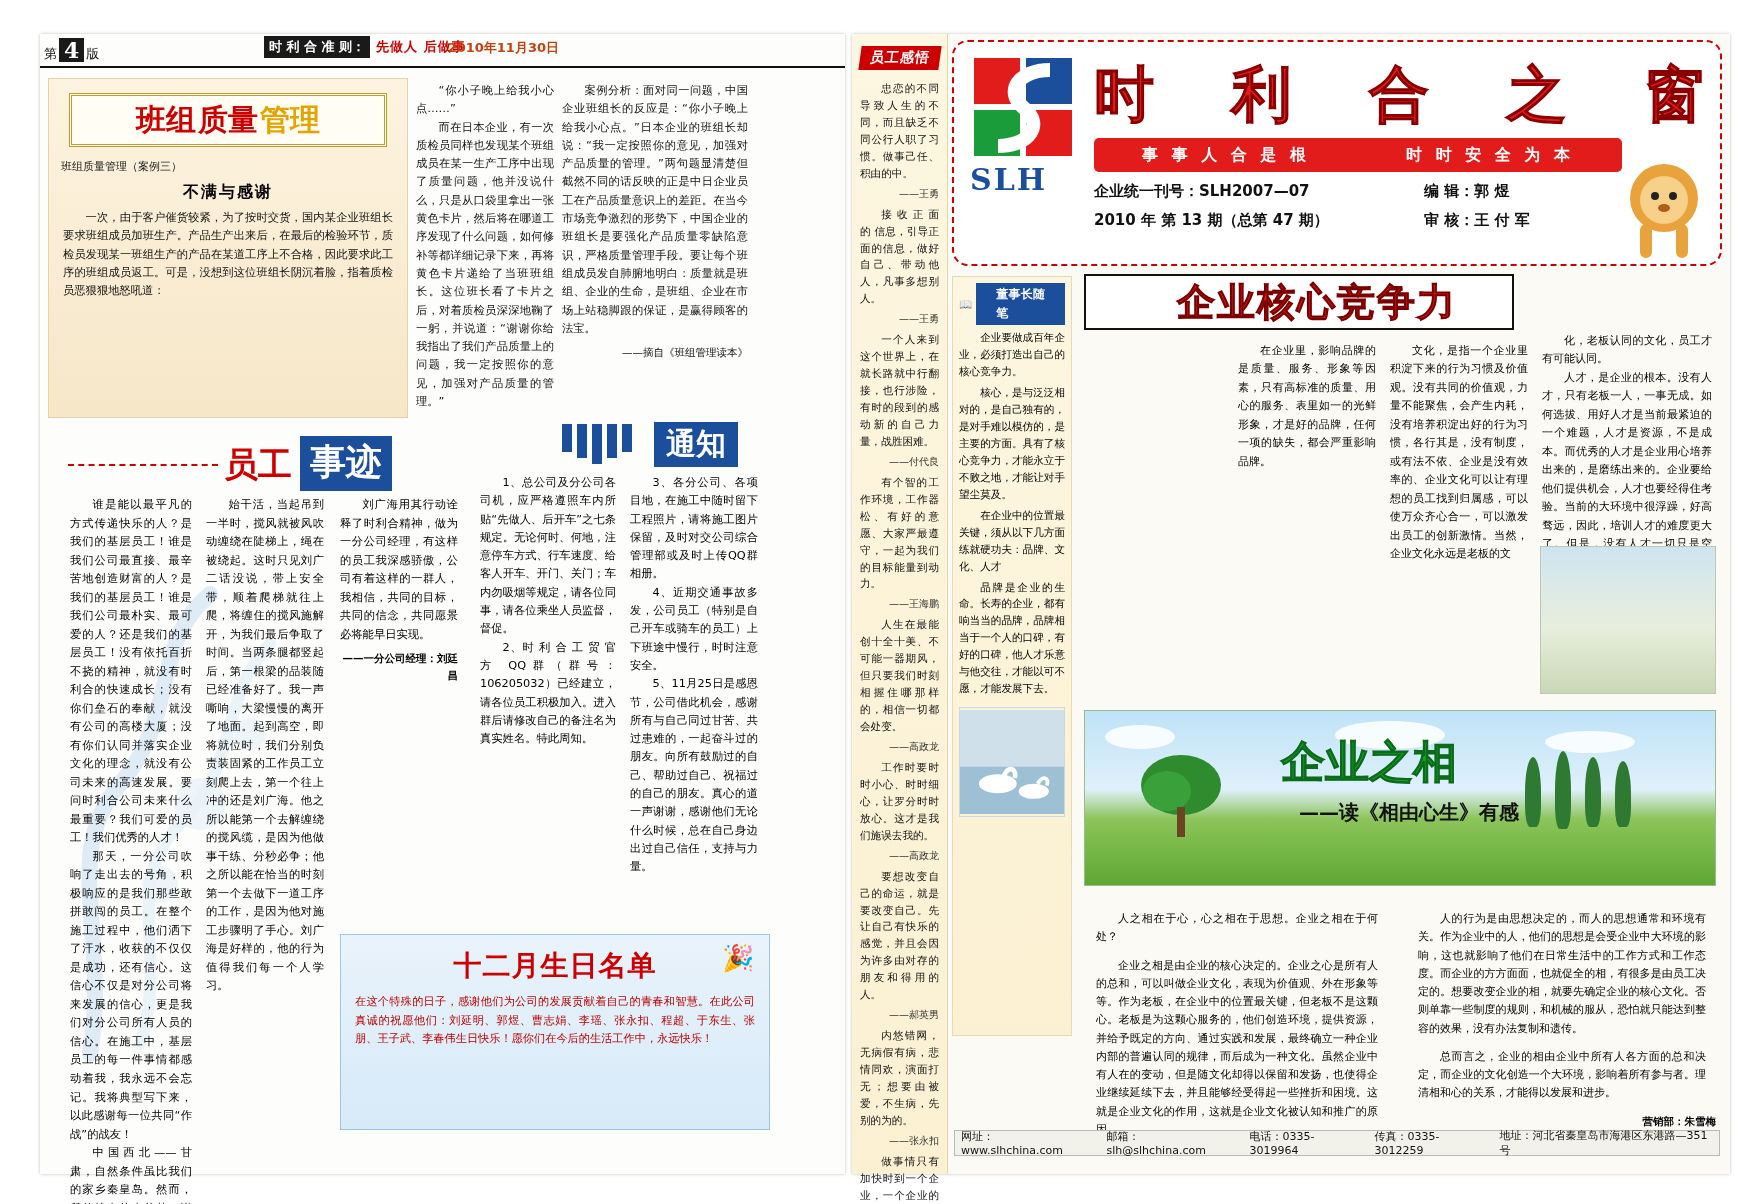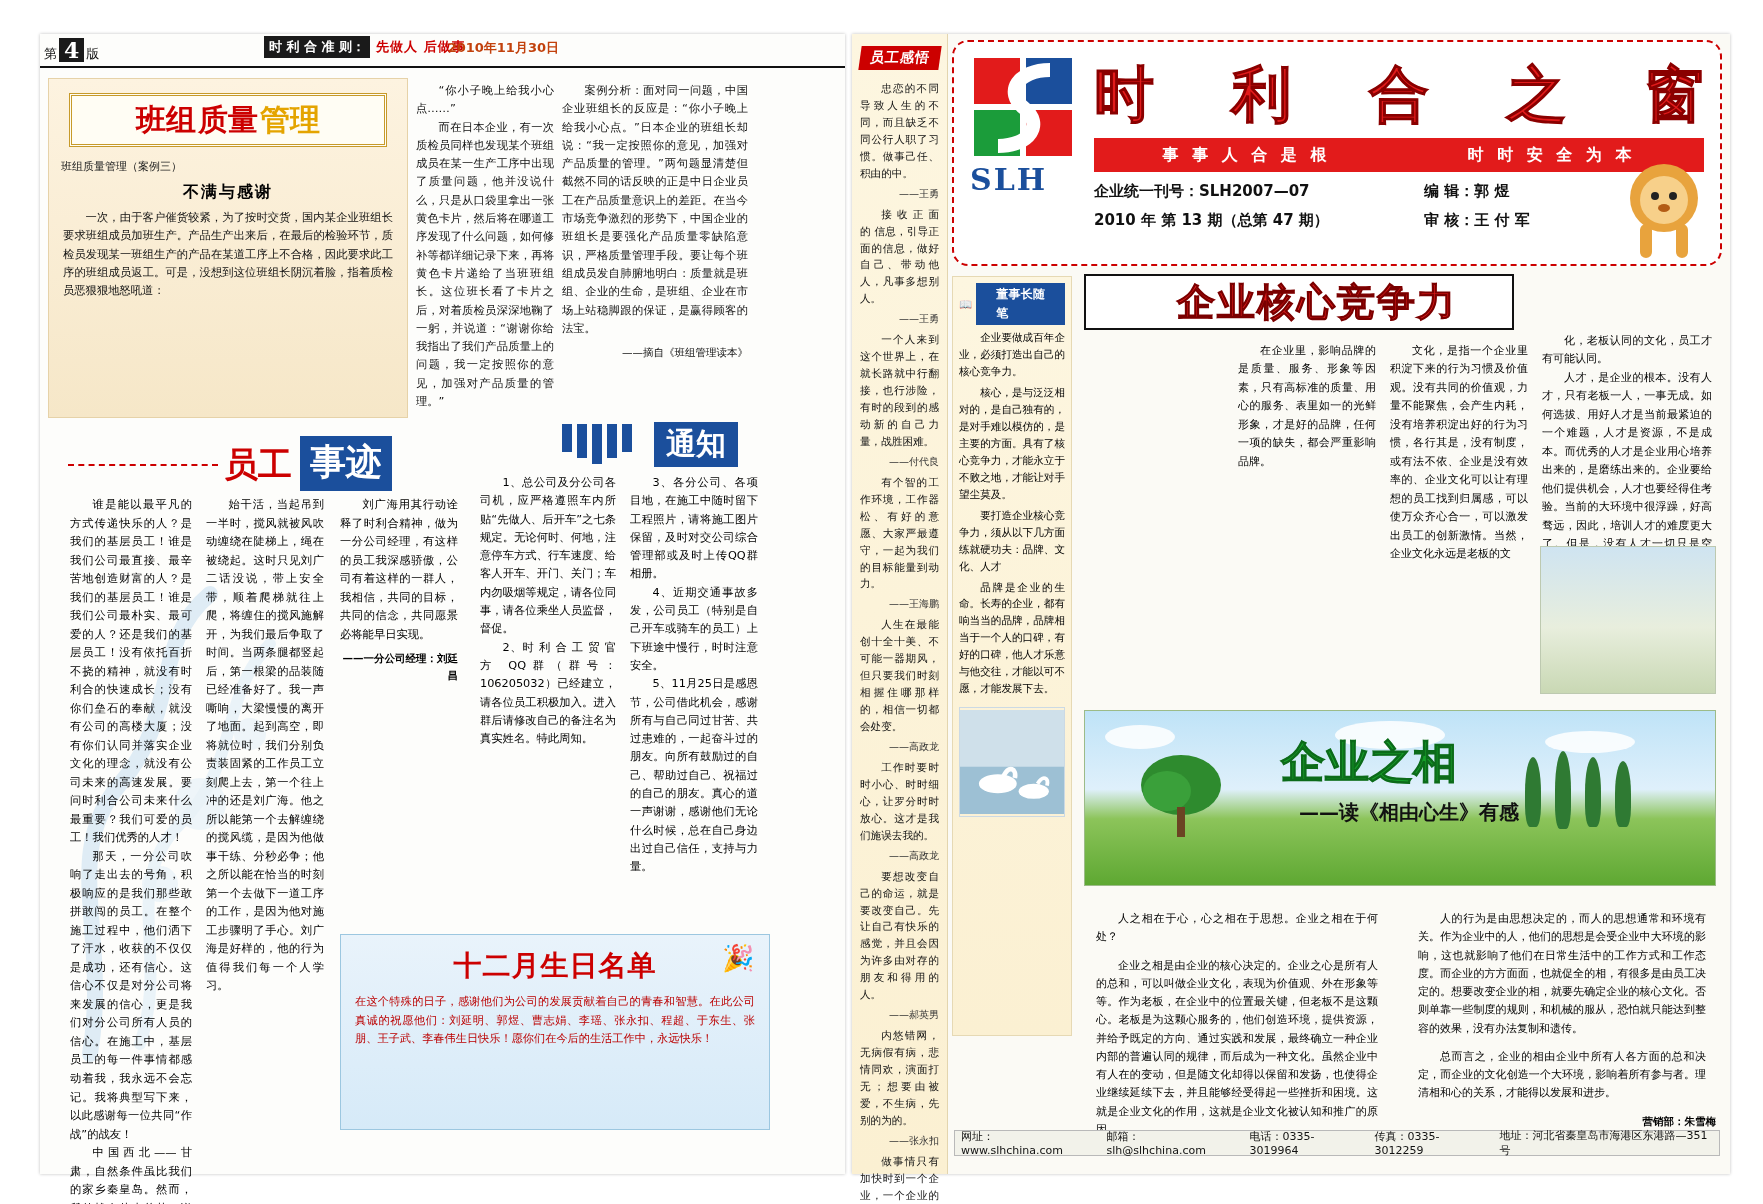--- a/index.html
+++ b/index.html
@@ -125,24 +125,24 @@
   }
   .slh-logo { position:absolute; left:14px; top:10px; width:112px; height:112px;}
   .slh-text { position:absolute; left:16px; top:120px; font-size:30px; font-weight:bold; color:#1b4f9c; letter-spacing:2px; font-family:"DejaVu Serif","Liberation Serif",serif;}
   .slh-title {
     position:absolute; left:140px; top:14px; width:610px; height:78px;
     display:flex; align-items:center; justify-content:space-between;
     font-family:"DejaVu Serif","Liberation Serif",serif;
   }
   .slh-title span { font-size:60px; font-weight:bold; color:#e21b1b; -webkit-text-stroke:1px #8a0000;}
   .slh-sub {
-    position:absolute; left:140px; top:96px; width:610px; height:34px;
+    position:absolute; left:140px; top:96px; width:528px; height:34px;
     background:#e21b1b; color:#fff; display:flex; align-items:center;
     justify-content:space-around; font-size:16px; letter-spacing:4px; font-weight:bold;
-    border-radius:0;
+    border-radius:5px;
   }
   .slh-meta { position:absolute; left:140px; top:140px; width:700px; font-size:15px; color:#111; font-weight:bold;}
   .slh-meta .row { display:flex; margin-bottom:10px; }
   .slh-meta .c1 { width:330px; }
   .slh-meta .c2 { width:200px; }
   .lion { position:absolute; right:8px; top:112px; width:96px; height:104px;}
   
   .zs-col {
     position:absolute; left:100px; top:242px; width:120px; height:760px;
     background:linear-gradient(180deg,#fdf6e0,#fbf0d2);
@@ -359,21 +359,21 @@
       </svg>
     </div>
 
     <div class="zs-col">
       <div class="zs-badge">
         <span>📖</span>
         <b>董事长随笔</b>
       </div>
       <p>企业要做成百年企业，必须打造出自己的核心竞争力。</p>
       <p>核心，是与泛泛相对的，是自己独有的，是对手难以模仿的，是主要的方面。具有了核心竞争力，才能永立于不败之地，才能让对手望尘莫及。</p>
-      <p>要打造企业核心竞争力，须从以下几方面练就硬功夫：品牌、文化、人才</p>
+      <p>在企业中的位置最关键，须从以下几方面练就硬功夫：品牌、文化、人才</p>
       <p>品牌是企业的生命。长寿的企业，都有响当当的品牌，品牌相当于一个人的口碑，有好的口碑，他人才乐意与他交往，才能以可不愿，才能发展下去。</p>
       <svg class="swan" viewBox="0 0 110 110">
         <rect width="110" height="110" fill="#cfe0ea"></rect>
         <rect y="60" width="110" height="50" fill="#9dc0d4"></rect>
         <ellipse cx="40" cy="78" rx="20" ry="10" fill="#fff"></ellipse>
         <path d="M46,70 C52,58 60,62 58,72" stroke="#fff" stroke-width="5" fill="none"></path>
         <ellipse cx="78" cy="86" rx="16" ry="8" fill="#fff"></ellipse>
         <path d="M82,78 C88,68 94,72 92,80" stroke="#fff" stroke-width="4" fill="none"></path>
       </svg>
     </div>

